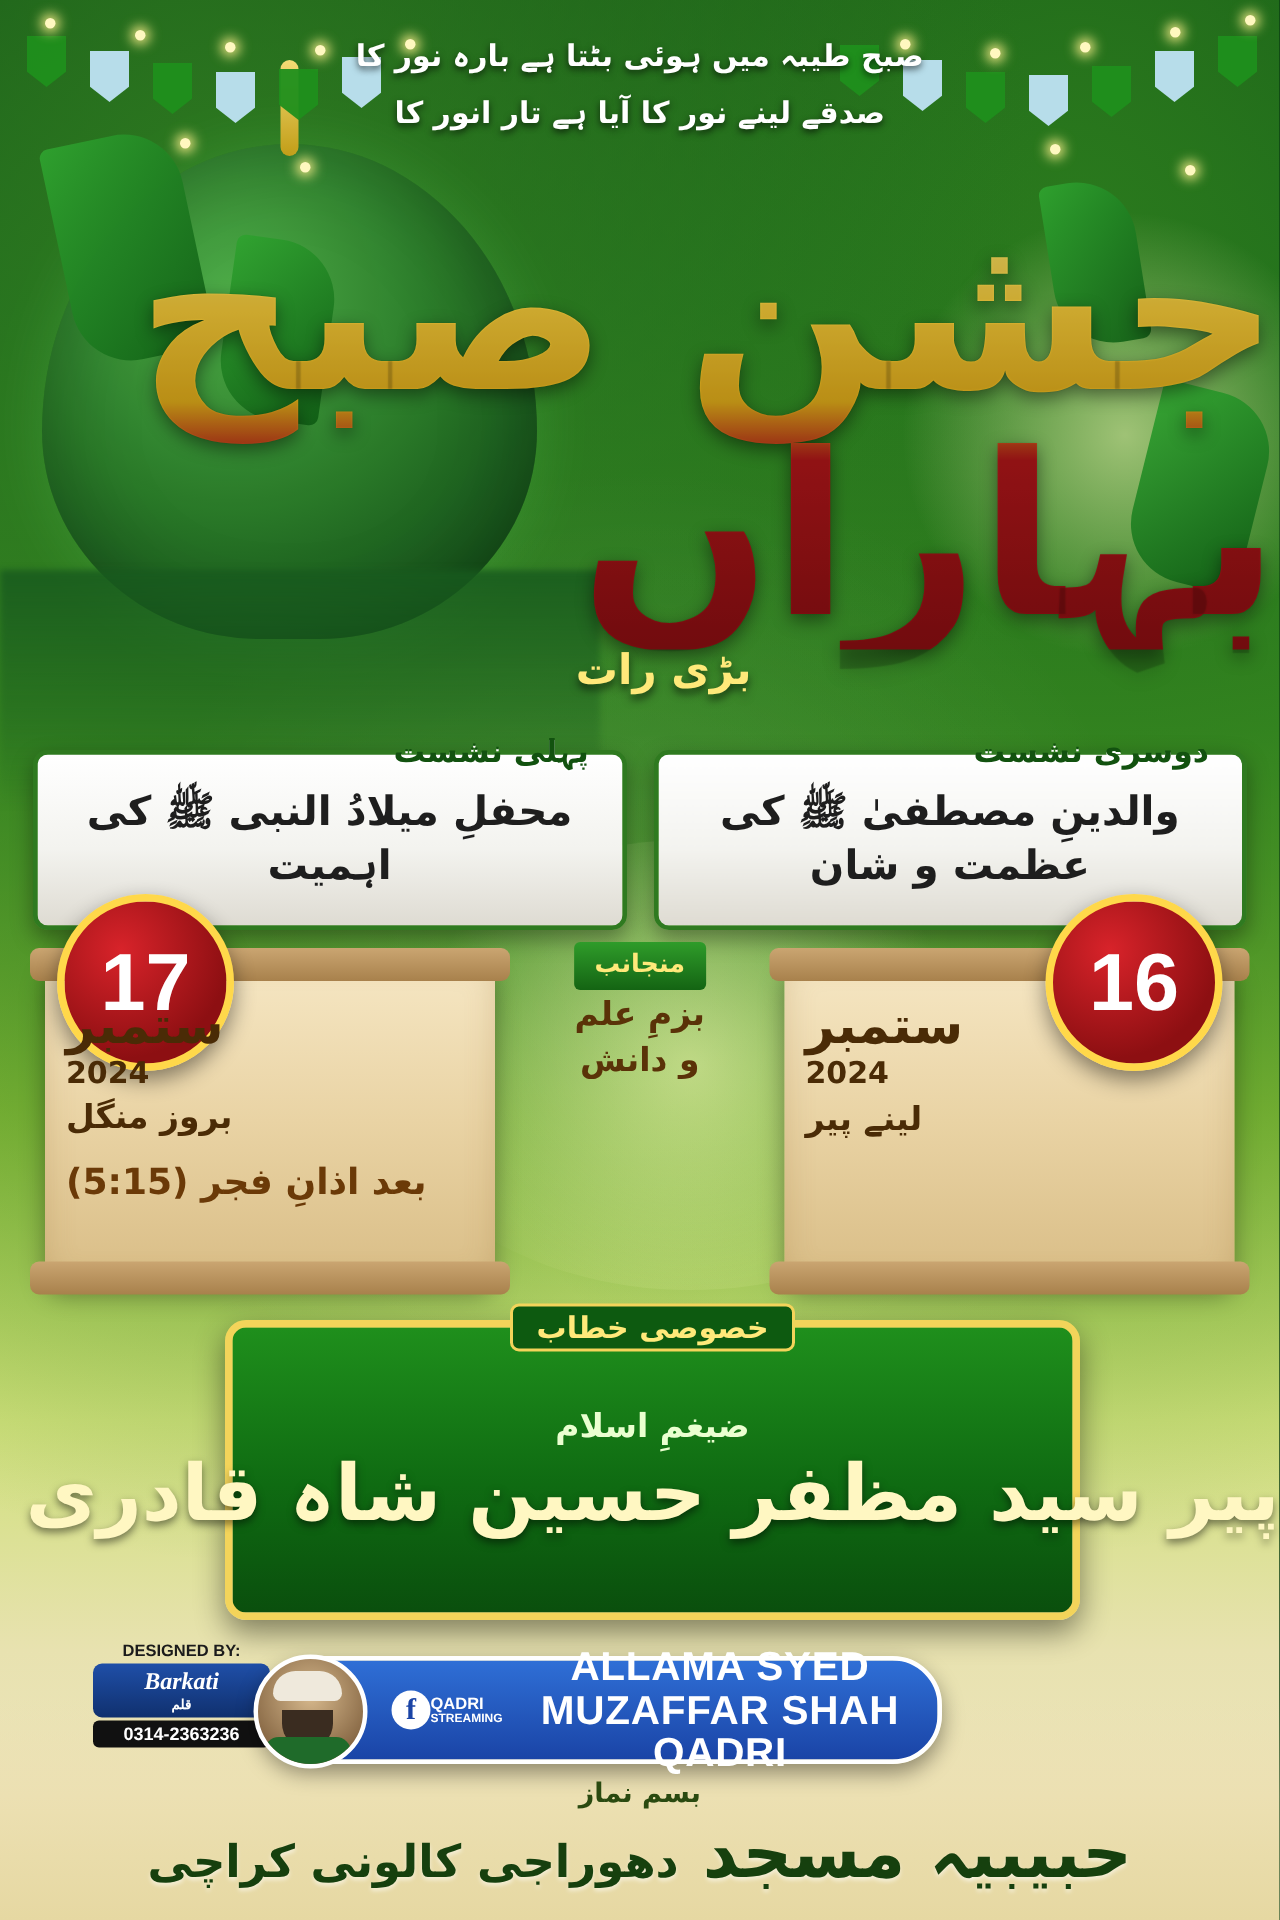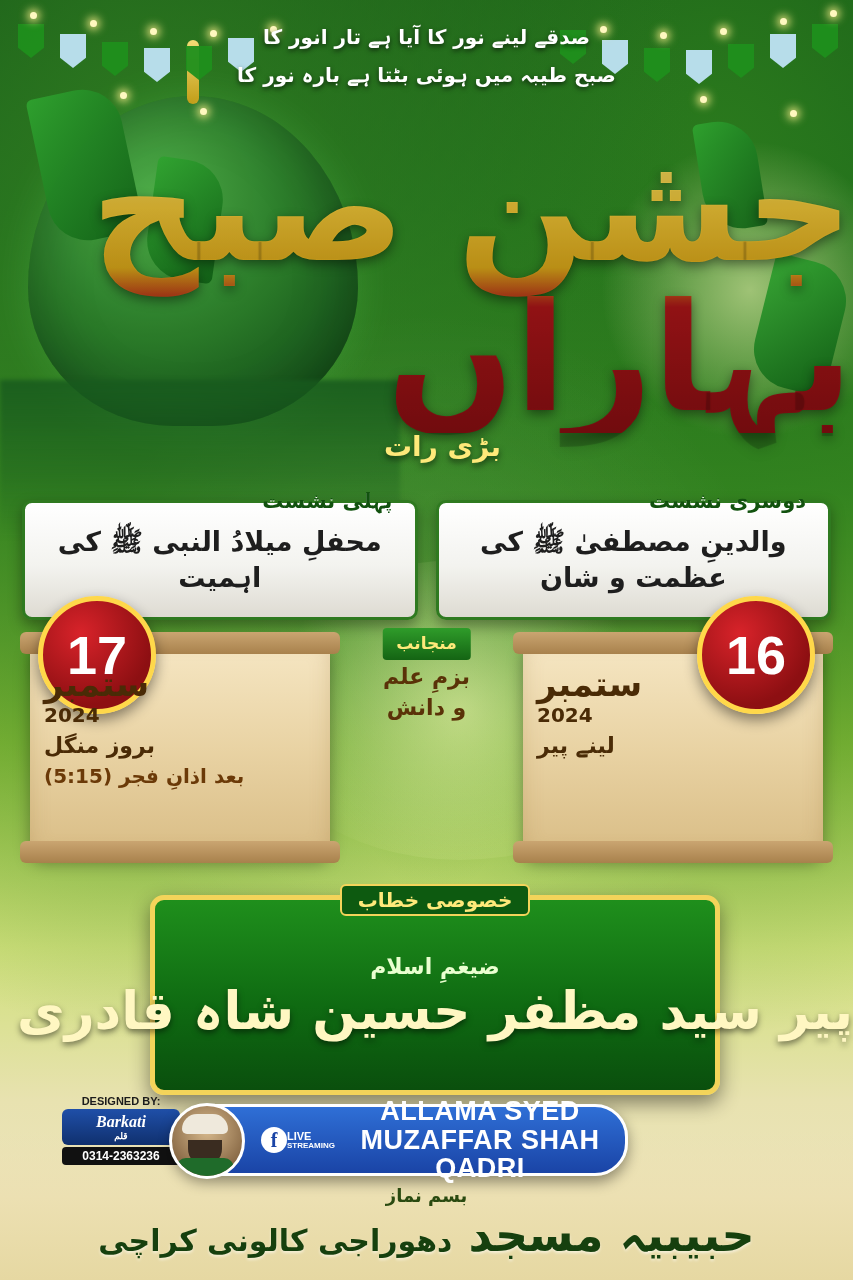--- a/index.html
+++ b/index.html
@@ -133,41 +133,40 @@
   }
   .scroll.right .datebadge{right:8px;}
   .scroll.left .datebadge{left:8px;}
   .scroll-body{
     position:absolute;inset:26px 14px 16px 14px;direction:rtl;text-align:left;
     font-family:"DejaVu Sans", sans-serif;color:#4a2b06;
   }
   .scroll-month{font-size:34px;font-weight:bold;line-height:1.1;}
   .scroll-year{font-size:20px;font-weight:bold;}
   .scroll-day{font-size:22px;font-weight:bold;margin-top:6px;}
-  .scroll-time{font-size:20px;font-weight:bold;margin-top:6px;color:#6b3a08;}
+  .scroll-time{font-size:24px;font-weight:bold;margin-top:16px;color:#6b3a08;}
   .mid-ribbon{
     position:absolute;top:662px;left:50%;transform:translateX(-50%);
     width:130px;text-align:center;direction:rtl;
     font-family:"DejaVu Sans", sans-serif;color:#5a3208;
     font-size:22px;font-weight:bold;line-height:1.4;
   }
   .mid-tag{
     position:absolute;top:-34px;left:50%;transform:translateX(-50%);
     background:linear-gradient(180deg,#2f9c2a,#146413);color:#ffe97a;
     font-size:17px;padding:4px 14px;border-radius:4px;white-space:nowrap;
   }
   
   .speaker-panel{
     position:absolute;top:880px;left:150px;width:560px;height:190px;
     background:linear-gradient(180deg,#1f8f1c 0%,#0f6b12 55%,#0a4f0d 100%);
     border:5px solid #f3d45a;border-radius:14px;
     box-shadow:0 8px 20px rgba(0,0,0,.45);
     display:flex;flex-direction:column;align-items:center;justify-content:center;
     direction:rtl;
-    margin-top:15px;
   }
   .speaker-kicker{
     position:absolute;top:-16px;background:#0d5a10;color:#ffe97a;
     padding:2px 16px;border-radius:6px;font-size:20px;font-weight:bold;
     font-family:"DejaVu Sans", sans-serif;border:2px solid #f3d45a;
   }
   .speaker-sub{
     font-family:"DejaVu Sans", sans-serif;font-size:22px;color:#eaffd0;
     font-weight:bold;margin-top:8px;
   }
@@ -274,22 +273,22 @@
     <div class="bulb" style="left:720px;top:28px;"></div>
     <div class="bulb" style="left:780px;top:18px;"></div>
     <div class="bulb" style="left:830px;top:10px;"></div>
     <div class="bulb" style="left:120px;top:92px;"></div>
     <div class="bulb" style="left:200px;top:108px;"></div>
     <div class="bulb" style="left:700px;top:96px;"></div>
     <div class="bulb" style="left:790px;top:110px;"></div>
   </div>
 
   <div class="couplet">
+    <div>صبح طیبہ میں ہوئی بٹتا ہے بارہ نور کا</div>
     <div>صدقے لینے نور کا آیا ہے تار انور کا</div>
-    <div>صبح طیبہ میں ہوئی بٹتا ہے بارہ نور کا</div>
   </div>
 
   <div class="title-wrap">
     <span class="title-main">جشن صبح بہاراں</span>
   </div>
   <div class="title-sub">بڑی رات</div>
 
   <div class="sessions">
     <div class="session">
       <div class="session-label">دوسری نشست</div>
@@ -347,21 +346,21 @@
 
   <div class="livebar">
     <div class="avatar">
       <div class="turban"></div>
         <div class="beard"></div>
         <div class="robe"></div>
     </div>
     <div style="display:flex;align-items:center;margin-left:80px;">
       <div class="fb">f</div>
       <div>
-        <div class="live-label">LIVE</div>
+        <div class="live-label">QADRI</div>
         <div class="live-label" style="font-size:8px;">STREAMING</div>
       </div>
     </div>
     <div class="live-text">
       <div>ALLAMA SYED</div>
       <div>MUZAFFAR SHAH QADRI</div>
     </div>
   </div>
 
   <div class="footer">

